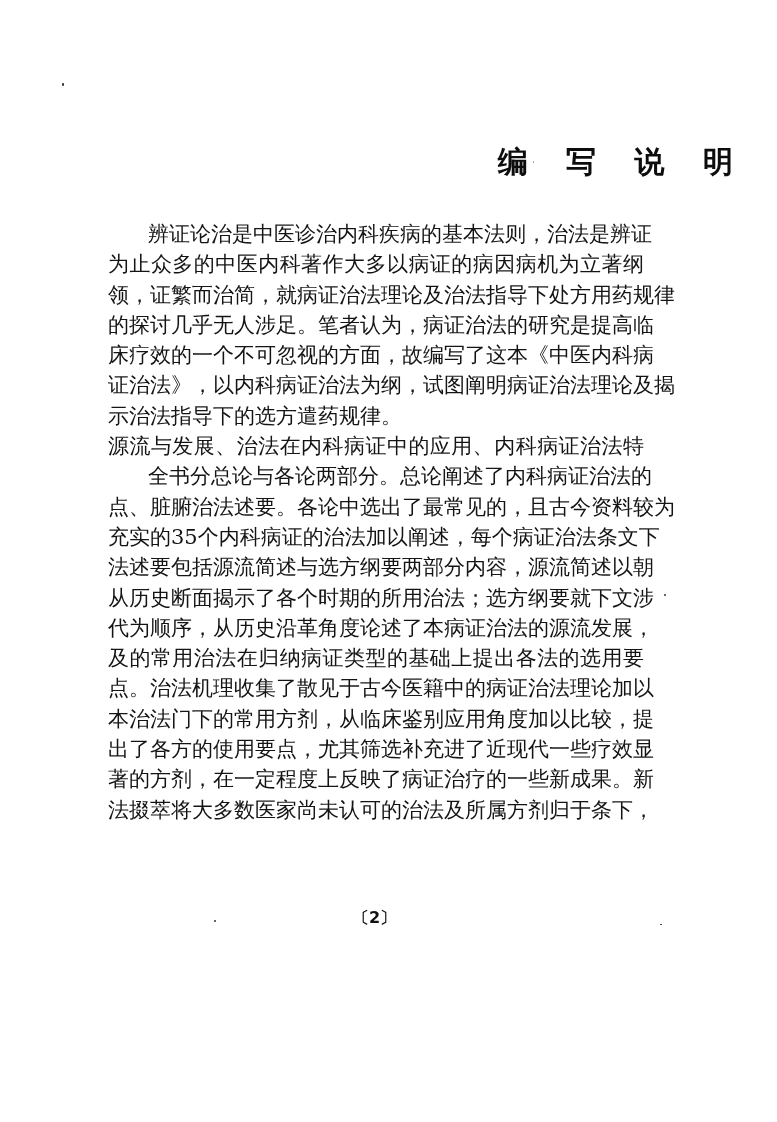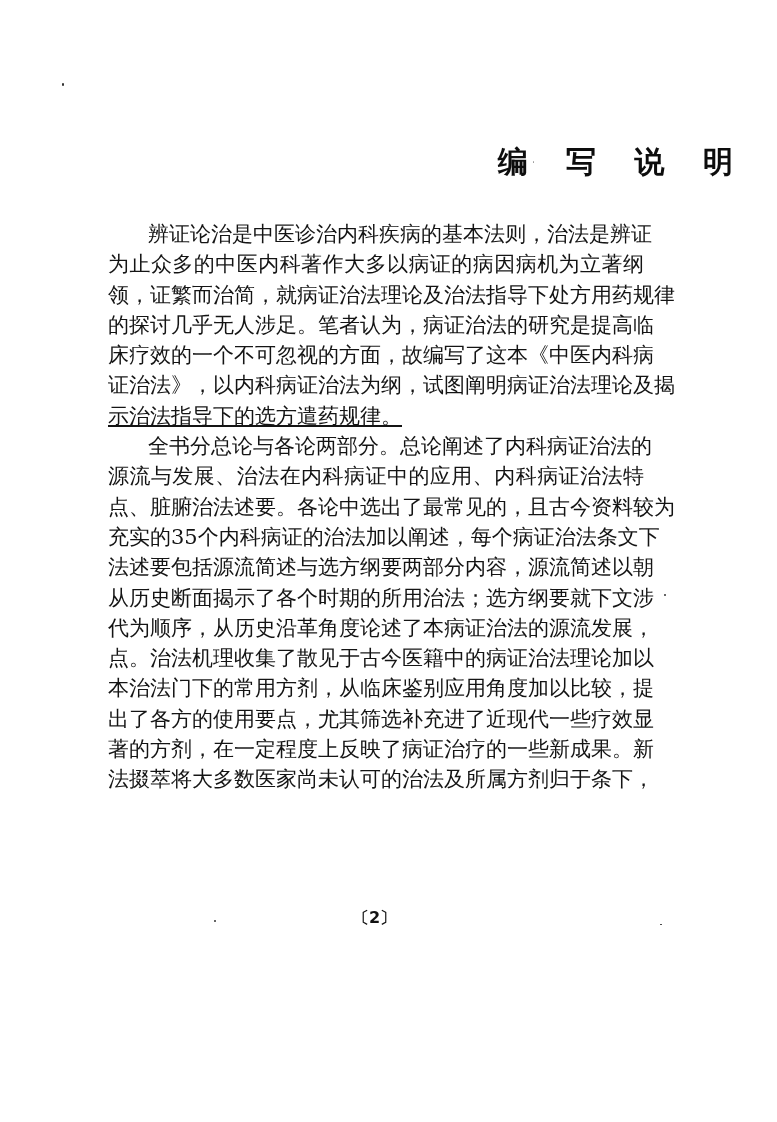--- a/index.html
+++ b/index.html
@@ -47,21 +47,20 @@
       height: 30.3px;
       line-height: 30.3px;
       font-size: 21px;
       white-space: nowrap;
       text-align: justify;
       text-align-last: justify;
       color: #141414;
     }
     .line.last {
       text-align-last: left;
-      text-decoration: underline;
     }
     .line.indent {
       padding-left: 40px;
     }
     .page-number {
       position: absolute;
       left: 0;
       top: 908px;
       width: 749px;
       text-align: center;
@@ -86,27 +85,28 @@
   <div class="body-text">
 
     <span class="line indent">辨证论治是中医诊治内科疾病的基本法则，治法是辨证</span>
     <span class="line">为止众多的中医内科著作大多以病证的病因病机为立著纲</span>
     <span class="line">领，证繁而治简，就病证治法理论及治法指导下处方用药规律</span>
     <span class="line">的探讨几乎无人涉足。笔者认为，病证治法的研究是提高临</span>
     <span class="line">床疗效的一个不可忽视的方面，故编写了这本《中医内科病</span>
     <span class="line">证治法》，以内科病证治法为纲，试图阐明病证治法理论及揭</span>
     <span class="line last">示治法指导下的选方遣药规律。</span>
 
+    <span class="line">源流与发展、治法在内科病证中的应用、内科病证治法特</span>
     <span class="line indent">全书分总论与各论两部分。总论阐述了内科病证治法的</span>
-    <span class="line">源流与发展、治法在内科病证中的应用、内科病证治法特</span>
     <span class="line">点、脏腑治法述要。各论中选出了最常见的，且古今资料较为</span>
     <span class="line">充实的35个内科病证的治法加以阐述，每个病证治法条文下</span>
     <span class="line">法述要包括源流简述与选方纲要两部分内容，源流简述以朝</span>
     <span class="line">从历史断面揭示了各个时期的所用治法；选方纲要就下文涉</span>
     <span class="line">代为顺序，从历史沿革角度论述了本病证治法的源流发展，</span>
+    <span class="line">及的常用治法在归纳病证类型的基础上提出各法的选用要</span>
     <span class="line">点。治法机理收集了散见于古今医籍中的病证治法理论加以</span>
     <span class="line">本治法门下的常用方剂，从临床鉴别应用角度加以比较，提</span>
     <span class="line">出了各方的使用要点，尤其筛选补充进了近现代一些疗效显</span>
     <span class="line">著的方剂，在一定程度上反映了病证治疗的一些新成果。新</span>
     <span class="line">法掇萃将大多数医家尚未认可的治法及所属方剂归于条下，</span>
   </div>
 
   <div class="page-number">〔2〕</div>
 
   <div class="speck" style="left:62px;top:83px;width:2px;height:3px;"></div>

